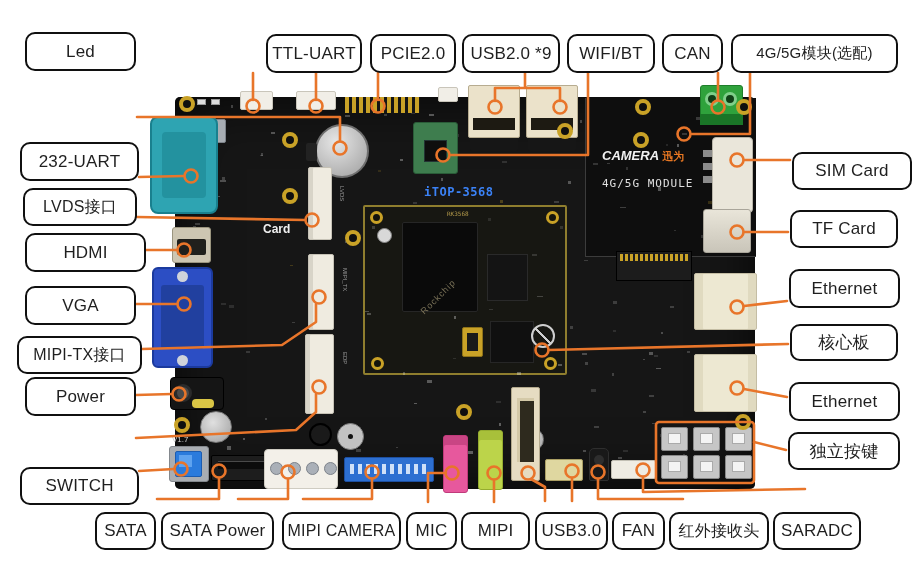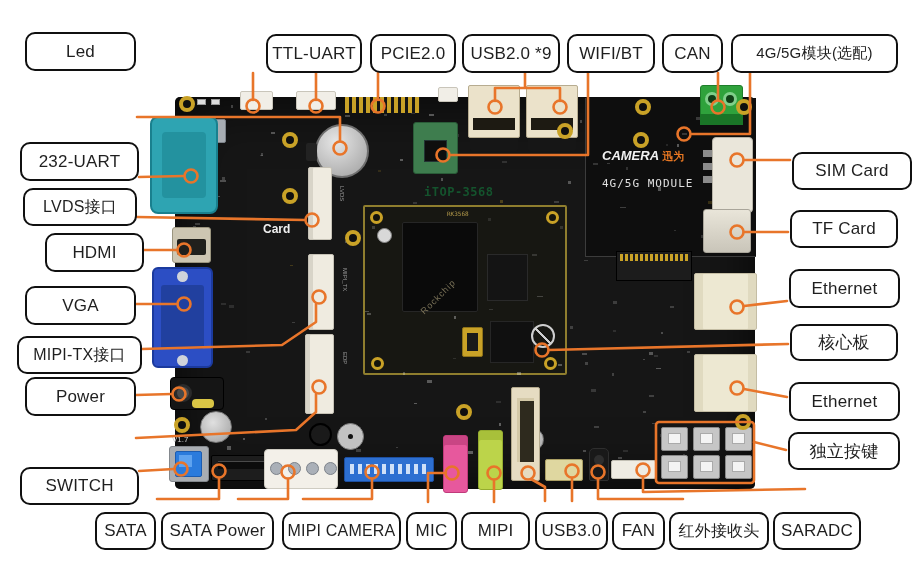--- a/index.html
+++ b/index.html
@@ -145,21 +145,21 @@
   <div class="comp ring" style="left:282px;top:188px;width:16px;height:16px;"></div>
   <div class="comp ring" style="left:345px;top:230px;width:16px;height:16px;"></div>
   <div class="comp ring" style="left:557px;top:123px;width:16px;height:16px;"></div>
   <div class="comp ring" style="left:635px;top:99px;width:16px;height:16px;"></div>
   <div class="comp ring" style="left:633px;top:132px;width:16px;height:16px;"></div>
   <div class="comp ring" style="left:736px;top:99px;width:16px;height:16px;"></div>
   <div class="comp ring" style="left:456px;top:404px;width:16px;height:16px;"></div>
   <div class="comp ring" style="left:735px;top:414px;width:16px;height:16px;"></div>
   <div class="comp ring" style="left:174px;top:417px;width:16px;height:16px;"></div>
 
-  <div class="silk mono" style="left:424px;top:185px;font-size:12px;font-weight:bold;letter-spacing:.5px;color:#14532d;">iTOP-3568</div>
+  <div class="silk mono" style="left:424px;top:185px;font-size:12px;font-weight:bold;letter-spacing:.5px;color:#3b82f6;">iTOP-3568</div>
   <div class="silk mono" style="left:447px;top:210px;font-size:6px;color:#b49a4a;">RK3568</div>
   <div class="silk" style="left:263px;top:222px;font-size:12px;font-weight:bold;color:#f0f0f0;">Card</div>
   <div class="silk" style="left:172px;top:435px;font-size:8px;color:#cfcfcf;">V1.7</div>
   <div class="silk" style="left:602px;top:148px;font-size:13px;font-style:italic;font-weight:bold;color:#f2f2f2;">
     <span>CAMERA</span>
     <span style="color:#E87722;font-style:normal;font-size:11px;">迅为</span>
   </div>
   <div class="silk mono" style="left:602px;top:177px;font-size:11px;color:#e0e0e0;letter-spacing:1px;">4G/5G MODULE</div>
   <div class="silk vtext" style="left:345px;top:186px;">LVDS</div>
   <div class="silk vtext" style="left:348px;top:268px;">MIPI_TX</div>
@@ -289,21 +289,21 @@
       </g>
     <g>
         <rect x="656" y="422" width="98" height="61" rx="3"></rect>
         <line x1="754" y1="442" x2="786" y2="450"></line>
       </g>
   </svg>
 
   <div class="callout" style="left:25px;top:32px;width:111px;height:39px;">Led</div>
   <div class="callout" style="left:20px;top:142px;width:119px;height:39px;">232-UART</div>
   <div class="callout md" style="left:23px;top:188px;width:114px;height:38px;">LVDS接口</div>
-  <div class="callout" style="left:25px;top:233px;width:99px;height:39px;margin-left:20px;">HDMI</div>
+  <div class="callout" style="left:25px;top:233px;width:121px;height:39px;">HDMI</div>
   <div class="callout" style="left:25px;top:286px;width:111px;height:39px;">VGA</div>
   <div class="callout md" style="left:17px;top:336px;width:125px;height:38px;">MIPI-TX接口</div>
   <div class="callout" style="left:25px;top:377px;width:111px;height:39px;">Power</div>
   <div class="callout" style="left:20px;top:467px;width:119px;height:38px;">SWITCH</div>
 
   <div class="callout" style="left:266px;top:34px;width:96px;height:39px;">TTL-UART</div>
   <div class="callout" style="left:370px;top:34px;width:86px;height:39px;">PCIE2.0</div>
   <div class="callout" style="left:462px;top:34px;width:98px;height:39px;">USB2.0 *9</div>
   <div class="callout" style="left:567px;top:34px;width:88px;height:39px;">WIFI/BT</div>
   <div class="callout" style="left:662px;top:34px;width:61px;height:39px;">CAN</div>

